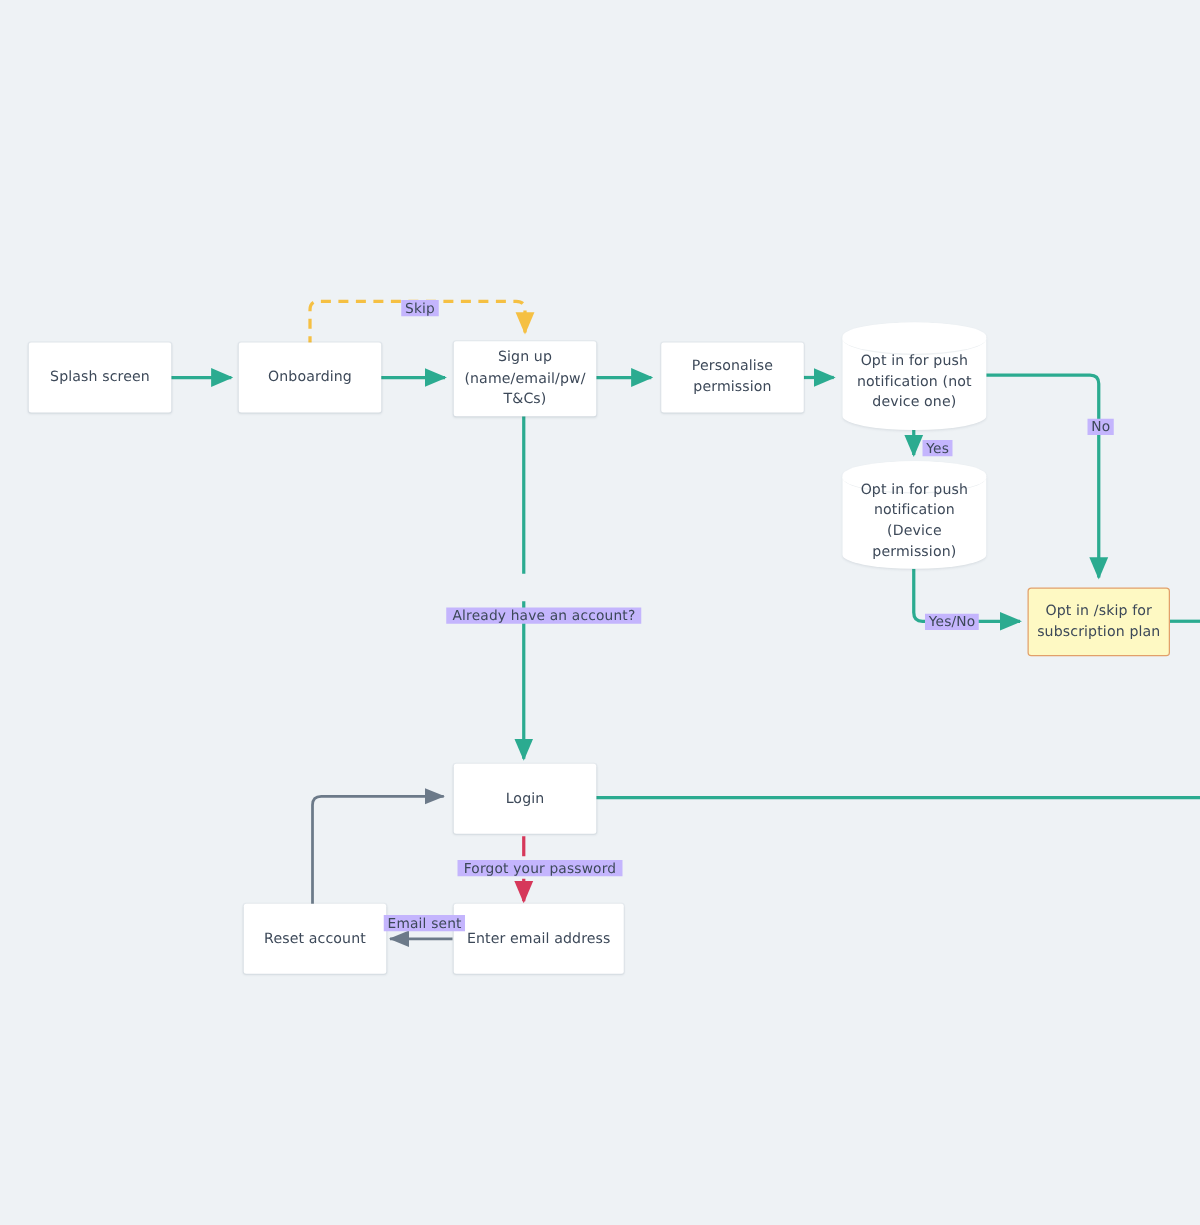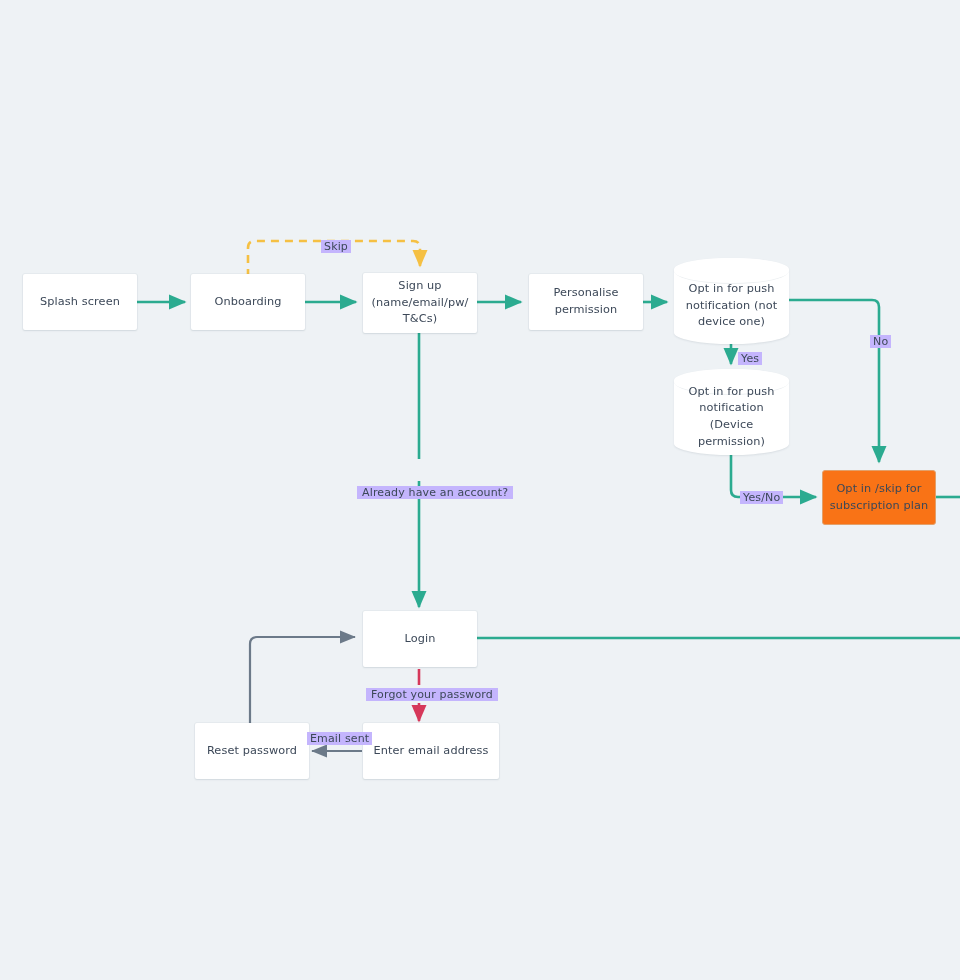--- a/index.html
+++ b/index.html
@@ -36,21 +36,21 @@
     letter-spacing: .1px;
   }
   .node .lbl { padding: 0 6px; white-space: pre-line; }
 
   .box {
     background: #ffffff;
     border-radius: 2px;
     box-shadow: 0 1px 2px rgba(40,60,80,.10), 0 0 0 1px rgba(40,60,80,.035);
   }
   .box.accent {
-    background: #f97316;
+    background: #fef9c3;
     border: 1.4px solid #e2a06a;
     border-radius: 3px;
     box-shadow: none;
   }
 
   
   .cyl {
     background: transparent;
     box-shadow: none;
   }
@@ -184,21 +184,21 @@
 
   <div class="node box" style="left:363px; top:611px; width:114px; height:56px;">
     <span class="lbl">Login</span>
   </div>
 
   <div class="node box" style="left:363px; top:723px; width:136px; height:56px;">
     <span class="lbl">Enter email address</span>
   </div>
 
   <div class="node box" style="left:195px; top:723px; width:114px; height:56px;">
-    <span class="lbl">Reset password</span>
+    <span class="lbl">Reset account</span>
   </div>
 
   <div class="elabel" style="left:321px; top:240px;">
     <span>Skip</span>
   </div>
 
   <div class="elabel" style="left:738px; top:352px;">
     <span>Yes</span>
   </div>
 

